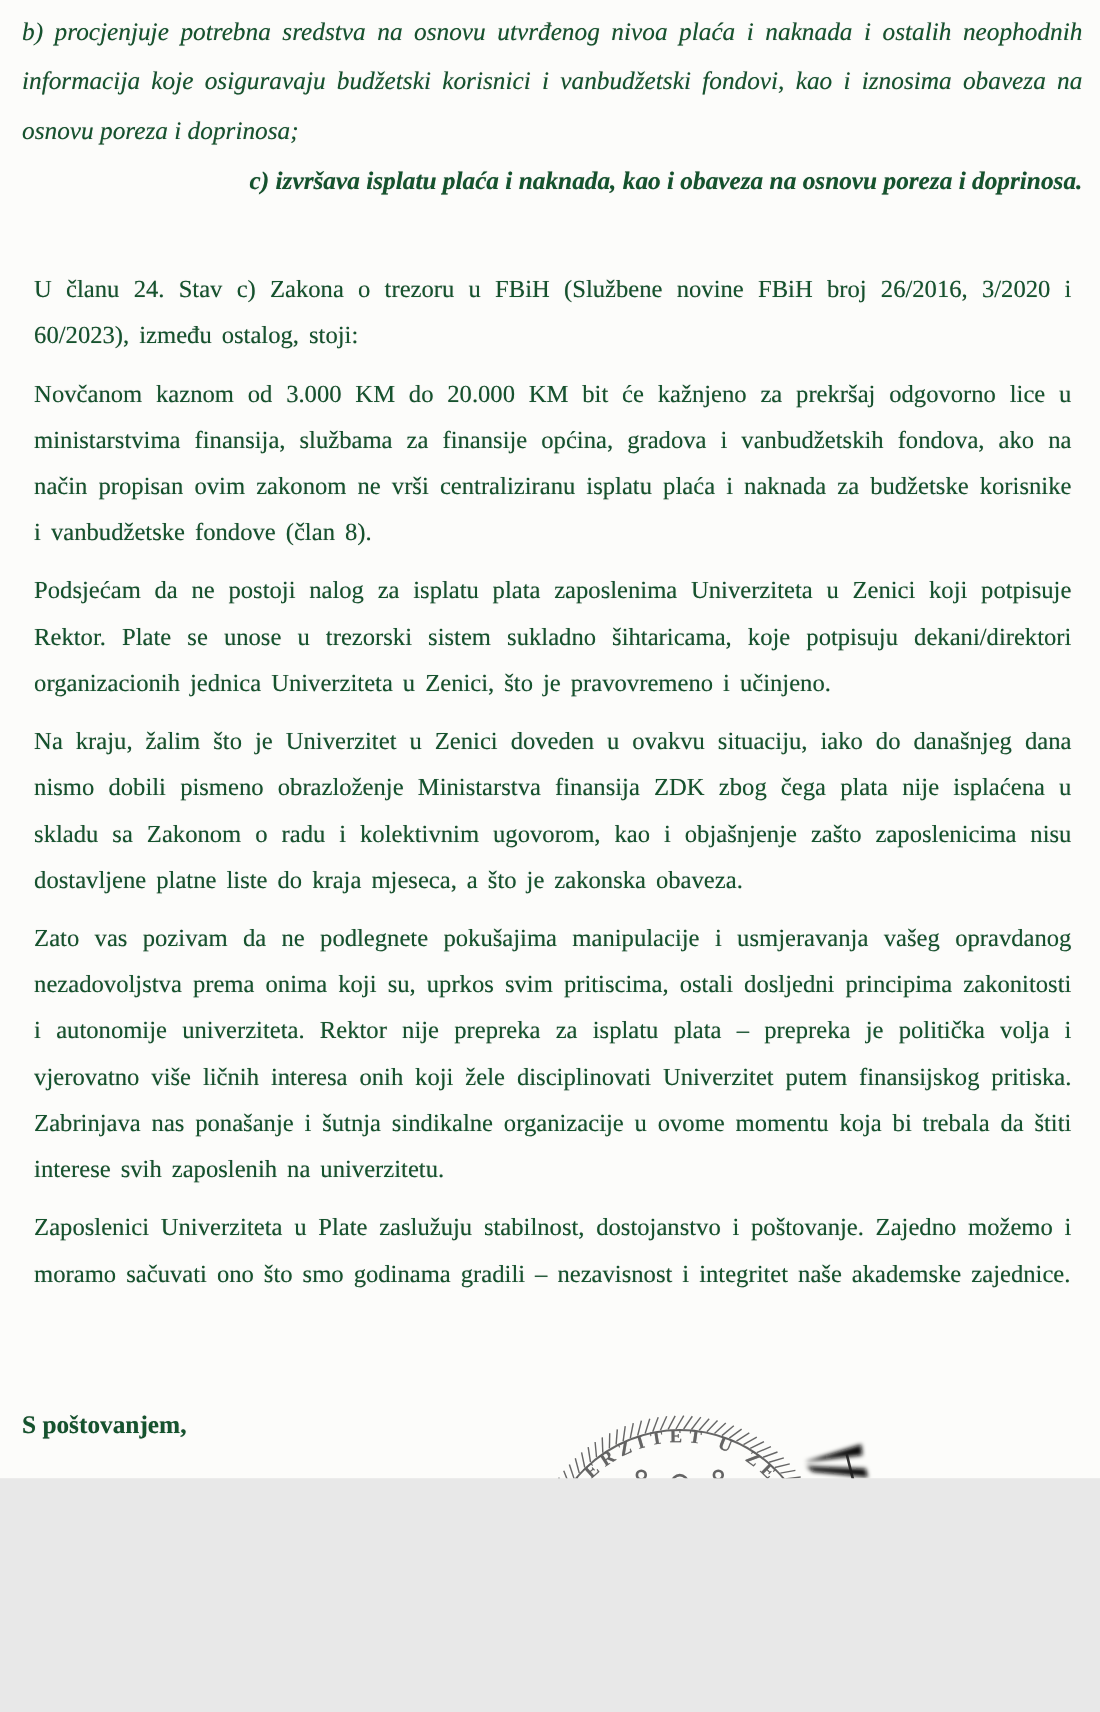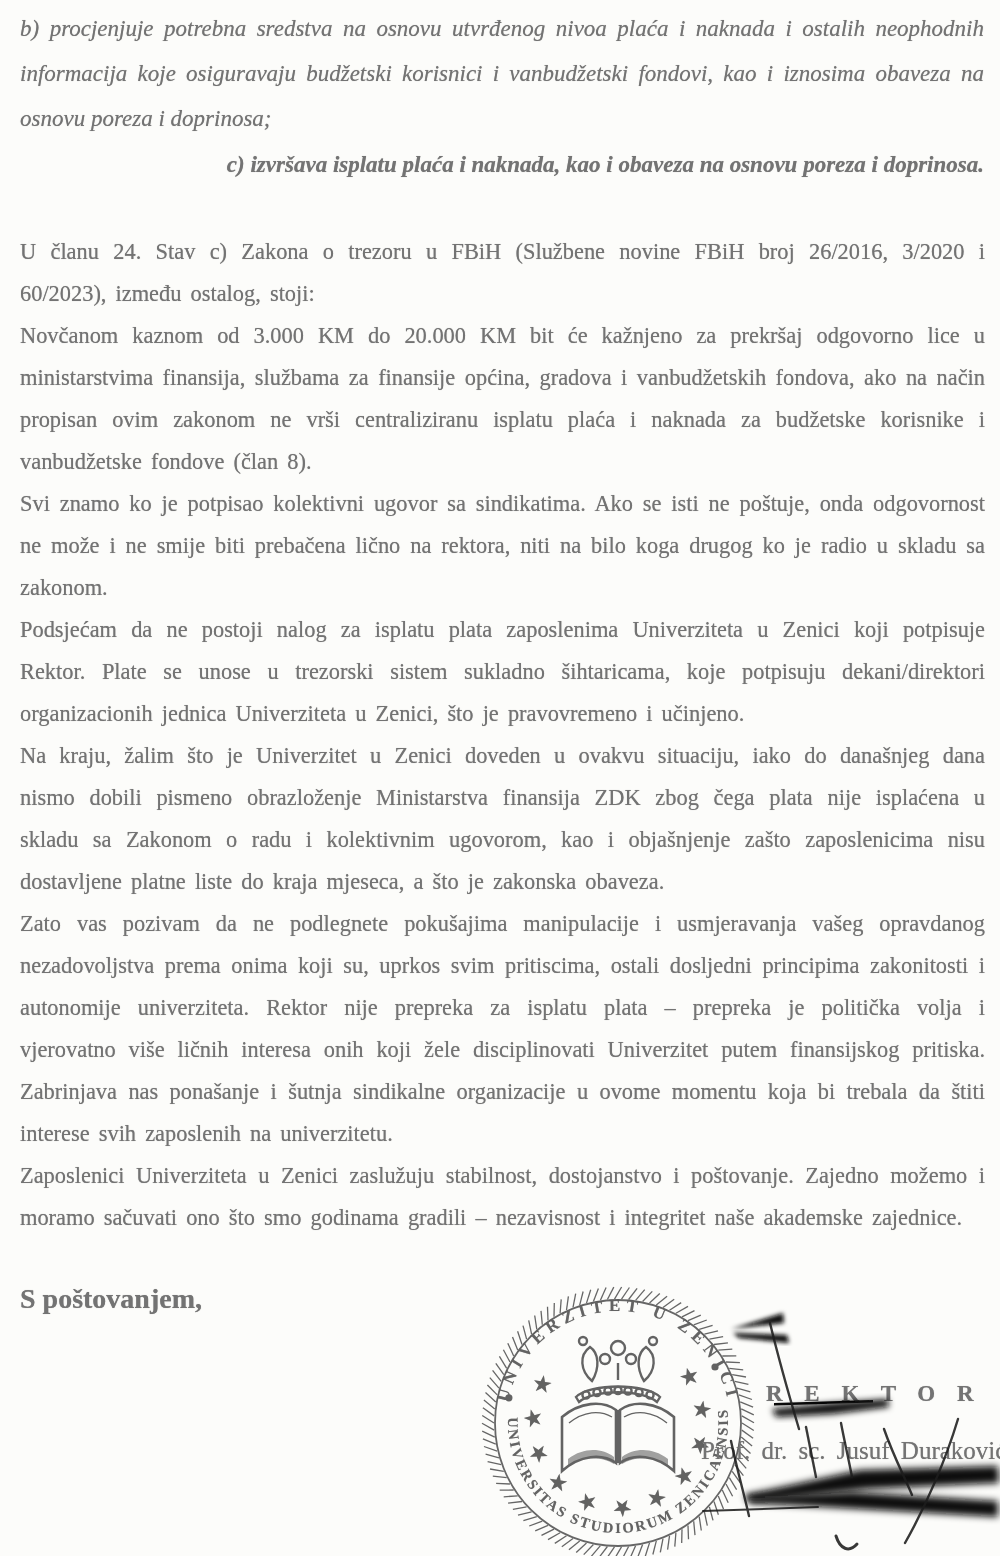--- a/index.html
+++ b/index.html
@@ -1,30 +1,30 @@
 <!DOCTYPE html>
 <html><head>
 <meta charset="utf-8">
 <style>
   html,body{margin:0;padding:0;background:#e8e8e8;}
   .page{
-    position:relative;width:1000px;height:1556px;margin:0 auto;
+    position:relative;width:1000px;height:1344px;margin:0 auto;
     background:#fcfcfa;overflow:hidden;
     font-family:"Liberation Serif","DejaVu Serif",serif;
-    color:#737373;
+    color:#14532d;
     text-shadow:0 0 .7px rgba(30,30,30,.45);
   }
   
   .excerpt{position:absolute;left:20px;right:16px;top:6px;font-style:italic;font-size:23px;line-height:45px;}
   .excerpt p{margin:0;text-align:justify;}
   .excerpt p.item-c{font-weight:bold;margin-top:1px;text-align:right;}
   
   .bodytext{position:absolute;left:20px;right:15px;top:231px;font-size:22.4px;line-height:42px;word-spacing:3.5px;}
-  .bodytext p{margin:0;text-align:justify;}
-  .closing{position:absolute;left:20px;top:1283px;font-size:28px;font-weight:bold;}
+  .bodytext p{margin:11px;text-align:justify;}
+  .closing{position:absolute;left:20px;top:1283px;font-size:23px;font-weight:bold;}
   .delivery{position:absolute;left:20px;top:1371px;font-size:24px;line-height:28.5px;}
   .delivery .title{font-weight:bold;}
   
   .stamp{position:absolute;left:480px;top:1285px;width:276px;height:276px;z-index:1;opacity:.92;}
   .stamp .ring-text{font-family:"Liberation Serif",serif;font-weight:bold;fill:#575757;}
   .stamp .arc-top{font-size:17px;letter-spacing:5.5px;}
   .stamp .arc-bottom{font-size:14.5px;letter-spacing:2.2px;}
   .stamp #stamp-stars text{font-size:23px;fill:#555;}
   
   .sig-role{position:absolute;left:766px;top:1381px;font-size:23px;font-weight:bold;letter-spacing:8px;z-index:2;white-space:nowrap;font-family:Liberation Serif, serif;}
@@ -38,25 +38,24 @@
 <div class="page">
 
   <div class="excerpt">
     <p>b) procjenjuje potrebna sredstva na osnovu utvrđenog nivoa plaća i naknada i ostalih neophodnih informacija koje osiguravaju budžetski korisnici i vanbudžetski fondovi, kao i iznosima obaveza na osnovu poreza i doprinosa;</p>
     <p class="item-c">c) izvršava isplatu plaća i naknada, kao i obaveza na osnovu poreza i doprinosa.</p>
   </div>
 
   <div class="bodytext">
     <p>U članu 24. Stav c) Zakona o trezoru u FBiH (Službene novine FBiH broj 26/2016, 3/2020 i 60/2023), između ostalog, stoji:</p>
     <p>Novčanom kaznom od 3.000 KM do 20.000 KM bit će kažnjeno za prekršaj odgovorno lice u ministarstvima finansija, službama za finansije općina, gradova i vanbudžetskih fondova, ako na način propisan ovim zakonom ne vrši centraliziranu isplatu plaća i naknada za budžetske korisnike i vanbudžetske fondove (član 8).</p>
-    <p>Svi znamo ko je potpisao kolektivni ugovor sa sindikatima. Ako se isti ne poštuje, onda odgovornost ne može i ne smije biti prebačena lično na rektora, niti na bilo koga drugog ko je radio u skladu sa zakonom.</p>
     <p>Podsjećam da ne postoji nalog za isplatu plata zaposlenima Univerziteta u Zenici koji potpisuje Rektor. Plate se unose u trezorski sistem sukladno šihtaricama, koje potpisuju dekani/direktori organizacionih jednica Univerziteta u Zenici, što je pravovremeno i učinjeno.</p>
     <p>Na kraju, žalim što je Univerzitet u Zenici doveden u ovakvu situaciju, iako do današnjeg dana nismo dobili pismeno obrazloženje Ministarstva finansija ZDK zbog čega plata nije isplaćena u skladu sa Zakonom o radu i kolektivnim ugovorom, kao i objašnjenje zašto zaposlenicima nisu dostavljene platne liste do kraja mjeseca, a što je zakonska obaveza.</p>
     <p>Zato vas pozivam da ne podlegnete pokušajima manipulacije i usmjeravanja vašeg opravdanog nezadovoljstva prema onima koji su, uprkos svim pritiscima, ostali dosljedni principima zakonitosti i autonomije univerziteta. Rektor nije prepreka za isplatu plata – prepreka je politička volja i vjerovatno više ličnih interesa onih koji žele disciplinovati Univerzitet putem finansijskog pritiska. Zabrinjava nas ponašanje i šutnja sindikalne organizacije u ovome momentu koja bi trebala da štiti interese svih zaposlenih na univerzitetu.</p>
-    <p>Zaposlenici Univerziteta u Zenici zaslužuju stabilnost, dostojanstvo i poštovanje. Zajedno možemo i moramo sačuvati ono što smo godinama gradili – nezavisnost i integritet naše akademske zajednice.</p>
+    <p>Zaposlenici Univerziteta u Plate zaslužuju stabilnost, dostojanstvo i poštovanje. Zajedno možemo i moramo sačuvati ono što smo godinama gradili – nezavisnost i integritet naše akademske zajednice.</p>
   </div>
 
   <div class="closing">S poštovanjem,</div>
 
 
   <svg class="stamp" viewBox="0 0 276 276">
     <g id="stamp-hatch" stroke="#5a5a5a" stroke-width="1.3">
         <line x1="262.0" y1="138.0" x2="273.8" y2="145.5"></line>
         <line x1="261.8" y1="145.1" x2="273.1" y2="153.2"></line>
         <line x1="261.2" y1="152.1" x2="272.1" y2="160.9"></line>

